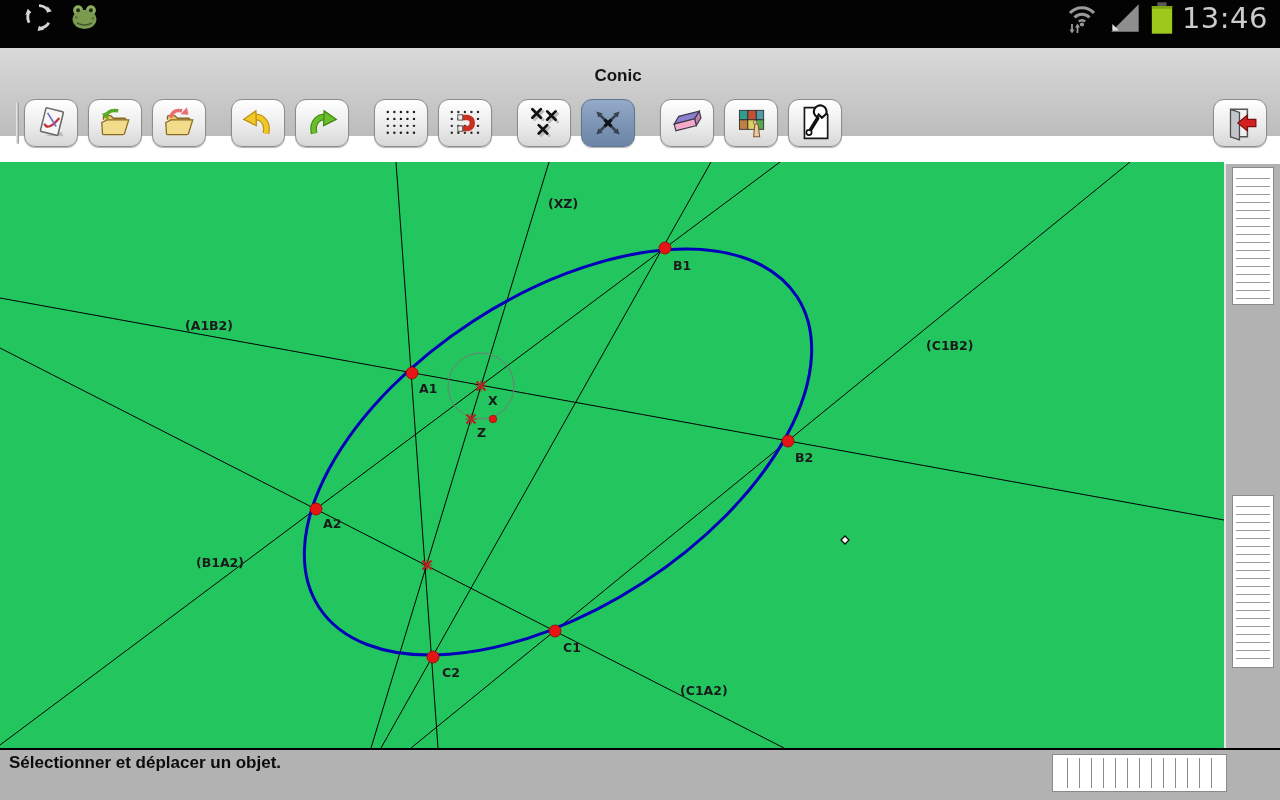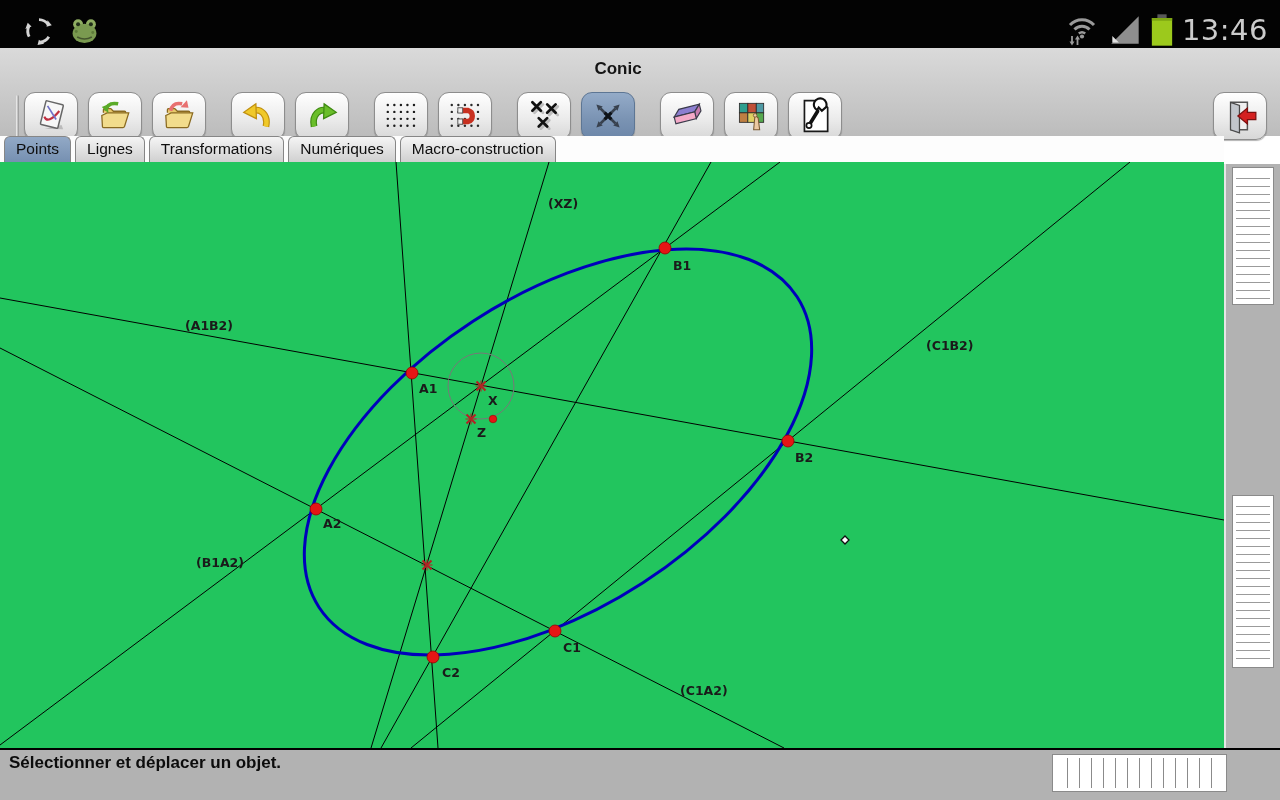--- a/index.html
+++ b/index.html
@@ -1,29 +1,29 @@
 <!DOCTYPE html>
 <html><head>
 <meta charset="utf-8">
 <style>
   html,body{margin:0;padding:0;}
   body{width:1280px;height:800px;overflow:hidden;font-family:"Liberation Sans",sans-serif;background:#000;}
   .screen{position:relative;width:1280px;height:800px;background:#fff;}
 
   
-  .android-bar{position:absolute;top:0;left:0;width:1280px;height:48px;background:#030303;display:flex;justify-content:space-between;align-items:flex-end;box-sizing:border-box;padding:0 12px;}
+  .android-bar{position:absolute;top:0;left:0;width:1280px;height:48px;background:#030303;display:flex;justify-content:space-between;align-items:flex-start;box-sizing:border-box;padding:0 12px;}
   .sb-left{display:flex;align-items:center;gap:12px;padding-left:10px;}
   .sb-left svg{display:block;}
   .sb-right{display:flex;align-items:center;gap:8px;}
   .sb-right svg{display:block;}
   .sb-time{font-family:"DejaVu Sans",sans-serif;font-size:29px;color:#cbcbcb;letter-spacing:0.5px;}
 
   
   .chrome{position:absolute;top:48px;left:0;width:1280px;height:88px;background:linear-gradient(180deg,#dadada,#bcbcbc);}
-  .title-row{height:30px;text-align:center;padding-top:11px;}
+  .title-row{height:30px;text-align:center;padding-top:18px;}
   .app-title{font-size:17px;font-weight:bold;color:#141414;display:inline-block;transform:translateX(-22px);}
   .toolbar{display:flex;align-items:center;height:53px;padding-left:16px;padding-right:13px;}
   .tb-handle{width:3px;height:42px;background:linear-gradient(90deg,#f7f7f7,#909090);border-radius:2px;margin-right:5px;}
   .tb-groups{display:flex;align-items:center;}
   .tbtn{width:54px;height:48px;box-sizing:border-box;border:1px solid #8d8d8d;border-radius:11px;background:linear-gradient(180deg,#ffffff 0%,#ececec 55%,#d7d7d7 100%);display:flex;align-items:center;justify-content:center;margin-right:10px;box-shadow:0 1px 1px rgba(0,0,0,.3);}
   .tbtn svg{width:38px;height:38px;display:block;}
   .tbtn.gap{margin-right:25px;}
   .tbtn.selected{background:linear-gradient(180deg,#94abc8 0%,#7b94b4 55%,#6c86a8 100%);border-color:#5d7694;}
   .tb-spacer{flex:1;}
 
@@ -278,27 +278,20 @@
             <svg viewBox="0 0 36 36">
               <path d="M9 5 H25 V31 H9" fill="#f0f0f0" stroke="#555" stroke-width="1.4"></path>
               <path d="M9 5 L17.5 8 V34 L9 31 Z" fill="#c2c6cc" stroke="#4a4a4a" stroke-width="1.2"></path>
               <polygon points="16,18 25,10.5 25,14.5 33,14.5 33,21.5 25,21.5 25,25.5" fill="#d42020" stroke="#7a1010" stroke-width="1.2"></polygon>
             </svg>
           </div>
         </div>
     </div>
   </div>
 
-  <div class="tab-row" id="tab-row">
-      <div class="tab selected">Points</div>
-      <div class="tab">Lignes</div>
-      <div class="tab">Transformations</div>
-      <div class="tab">Numériques</div>
-      <div class="tab">Macro-construction</div>
-    </div>
 
   <div class="canvas" id="canvas">
       <svg width="1224" height="586" viewBox="0 0 1224 586">
         <line x1="396" y1="0" x2="438" y2="586" stroke="#000" stroke-width="1"></line>
         <line x1="549" y1="0" x2="371" y2="586" stroke="#000" stroke-width="1"></line>
         <line x1="711" y1="0" x2="381" y2="586" stroke="#000" stroke-width="1"></line>
         <line x1="780" y1="0" x2="0" y2="583" stroke="#000" stroke-width="1"></line>
         <line x1="0" y1="136" x2="1224" y2="358" stroke="#000" stroke-width="1"></line>
         <line x1="1130" y1="0" x2="411" y2="586" stroke="#000" stroke-width="1"></line>
         <line x1="0" y1="186" x2="784" y2="586" stroke="#000" stroke-width="1"></line>

